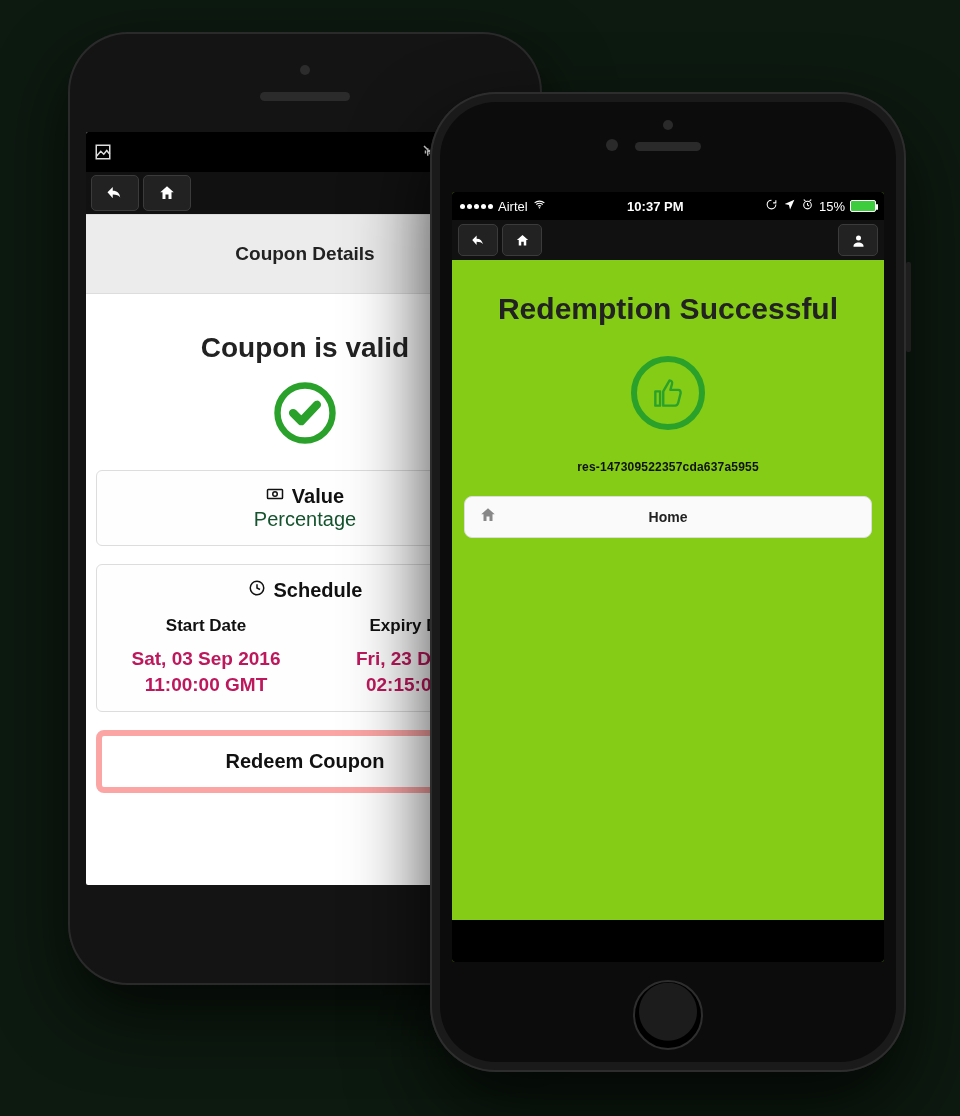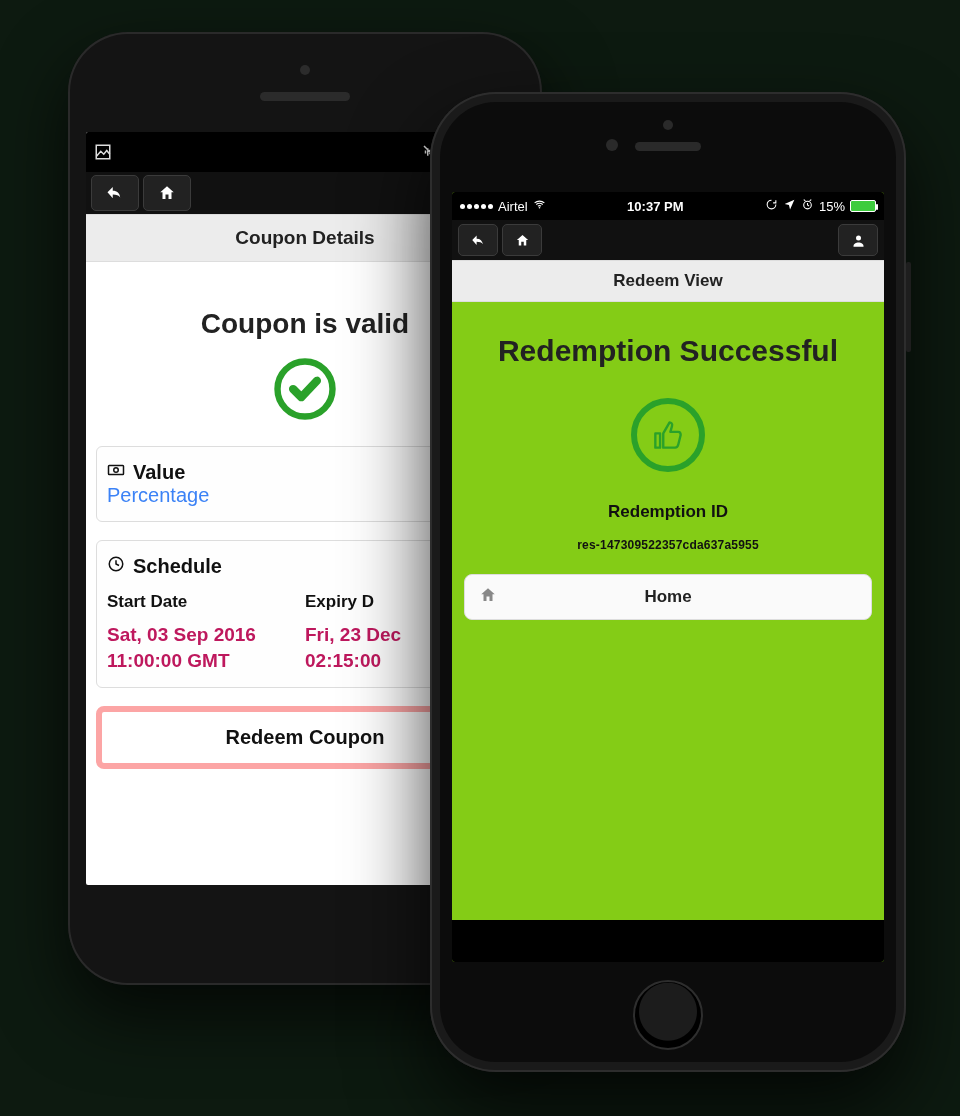--- a/index.html
+++ b/index.html
@@ -47,36 +47,36 @@
     height:42px; background:#111; display:flex; align-items:center; padding:4px 5px; gap:4px;
   }
   .a-btn{
     width:48px; height:36px; background:#222; border:1px solid #3b3b3b; border-radius:5px;
     display:flex; align-items:center; justify-content:center;
   }
   .a-btn svg{width:18px;height:18px;fill:#fff}
   
   .page-subheader{
     background:#ececec; border:1px solid #ddd; border-left:none; border-right:none;
-    text-align:center; font-weight:700; color:#222; padding:12px 0; font-size:19px;
-  }
-  .android .content{flex:1; padding:20px 10px 10px; overflow:hidden}
+    text-align:center; font-weight:700; color:#222; padding:28px 0; font-size:19px;
+  }
+  .android .content{flex:1; padding:12px 10px 10px; overflow:hidden}
   .a-title{
     text-align:center; font-weight:700; font-size:28px; color:#222; margin:26px 0 16px;
   }
   .big-icon{display:flex;justify-content:center;margin-bottom:24px}
   .big-icon svg{width:66px;height:66px}
   .card{
     border:1px solid #ddd; border-radius:6px; background:#fefefe;
-    padding:14px 10px; margin-bottom:18px; 
+    padding:14px 10px; margin-bottom:18px; text-align:center;
   }
   .card-h{font-weight:700;font-size:20px;color:#111;display:inline-flex;align-items:center;gap:8px}
   .card-h svg{width:18px;height:18px;fill:#111}
   .val-big{font-size:34px;font-weight:700;margin:12px 0 6px;color:#111}
-  .val-sub{font-size:20px;color:#3b82f6}
+  .val-sub{font-size:20px;color:#14532d}
   .sched-cols{display:flex; margin-top:14px}
   .sched-col{flex:1;min-width:0}
   .sched-lbl{font-weight:700;font-size:17px;color:#111;margin-bottom:10px}
   .sched-val{font-size:19px;font-weight:700;color:#be185d;line-height:1.35;white-space:nowrap}
   .wide-btn{
     border:6px solid #fca5a5; border-radius:8px; background:#fff; text-align:center;
     padding:14px; font-weight:700; font-size:20px; color:#111;
   }
 
   
@@ -143,21 +143,21 @@
   }
   .i-bigicon svg{width:38px;height:38px;fill:none;stroke:#2aa12a;stroke-width:3;stroke-linejoin:round;stroke-linecap:round}
   .i-lbl{font-weight:700;font-size:17px;color:#111;margin-bottom:16px}
   .i-id{font-weight:700;font-size:12px;color:#111;margin-bottom:22px;letter-spacing:.2px}
   .i-homebtn{
     border:1px solid #ddd;border-radius:8px;background:#fafafa;padding:12px;
     display:flex;align-items:center;position:relative;
   }
   .i-homebtn .ico{position:absolute;left:14px;top:50%;transform:translateY(-50%)}
   .i-homebtn .ico svg{width:18px;height:18px;fill:#888}
-  .i-homebtn span.lbl{flex:1;text-align:center;font-weight:600;font-size:17px;color:#222}
+  .i-homebtn span.lbl{flex:1;text-align:center;font-weight:600;font-size:14px;color:#222}
   .i-footerbar{height:42px;background:#000}
 </style>
 </head>
 <body>
 
 <div class="android">
   <div class="earpiece-dot"></div>
   <div class="earpiece"></div>
   <div class="screen">
 
@@ -319,34 +319,32 @@
       <div class="grp">
         <div class="i-btn">
           <svg viewBox="0 0 24 24">
               <circle cx="12" cy="8" r="4"></circle>
               <path d="M4 21c0-4 4-6 8-6s8 2 8 6v1H4z"></path>
             </svg>
         </div>
       </div>
     </div>
 
-    <div class="page-subheader" style="font-size:17px;padding:10px 0">Redeem View</div>
 
     <div class="content">
       <div class="i-title">Redemption Successful</div>
 
       <div class="i-bigicon">
         <div class="ring">
           <svg viewBox="0 0 48 48">
             <path d="M14 22v18H8V22h6zm4 18V22l8-14c2 0 4 2 3 5l-2 7h10c2 0 3 2 3 4l-3 12c-.5 2-2 4-4 4H18z"></path>
           </svg>
         </div>
       </div>
 
-      <div class="i-lbl">Redemption ID</div>
       <div class="i-id">res-147309522357cda637a5955</div>
 
       <div class="i-homebtn">
         <span class="ico">
           <svg viewBox="0 0 24 24">
               <path d="M12 3l9 8h-3v9h-4v-6h-4v6H6v-9H3z"></path>
             </svg>
         </span>
         <span class="lbl">Home</span>
       </div>

